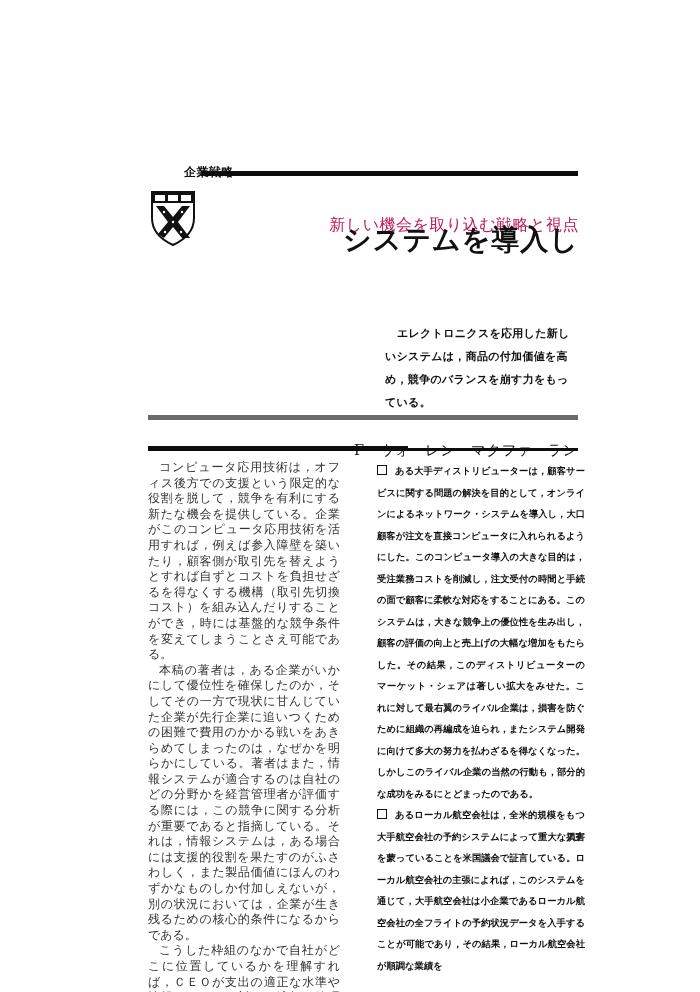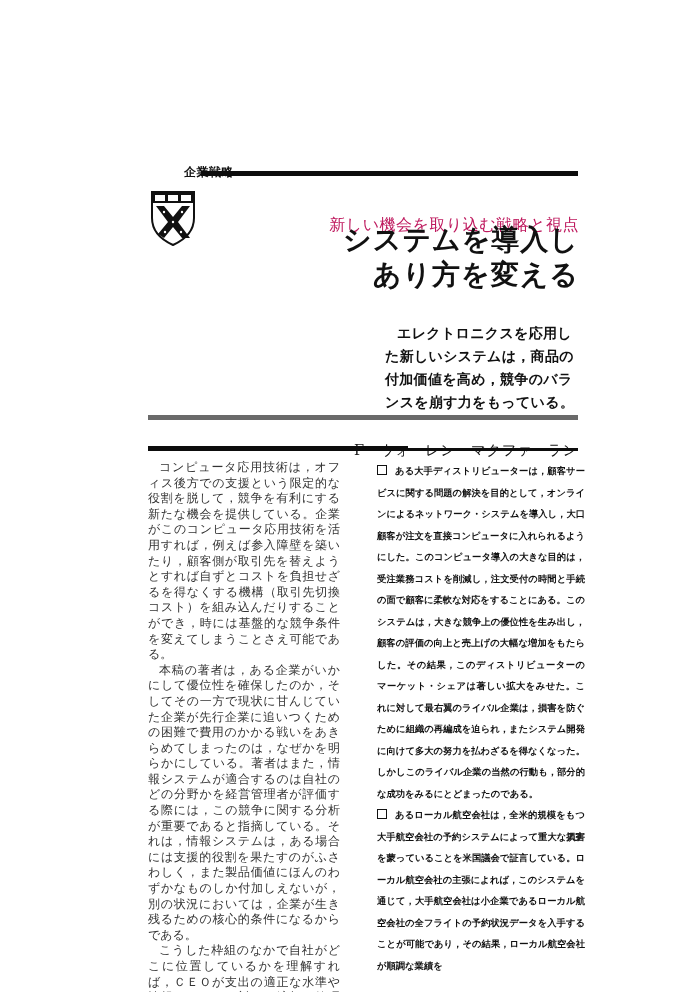--- a/index.html
+++ b/index.html
@@ -21,21 +21,21 @@
     position: absolute; right: 121px; top: 199px; font-size: 16px; color: #be185d;
     letter-spacing: 0.5px; white-space: nowrap; margin-top: 16px;
   }
   .title {
     position: absolute; right: 121px; top: 222px; text-align: right;
     font-size: 28px; font-weight: bold; line-height: 35px; letter-spacing: 1px;
   }
   .title div { white-space: nowrap; }
   .lead {
     position: absolute; left: 385px; top: 322px; width: 195px;
-    font-family: "DejaVu Sans", sans-serif; font-weight: bold; font-size: 14px;
+    font-family: "DejaVu Sans", sans-serif; font-weight: bold; font-size: 11px;
     line-height: 23px; text-indent: 12px; letter-spacing: 0.3px;
   }
   .gray-rule {
     position: absolute; left: 148px; top: 415px; width: 430px; height: 5px;
     background: #6a6a6a;
   }
   .author {
     position: absolute; right: 122px; top: 426px; font-size: 14.5px; white-space: nowrap;
     letter-spacing: 0.5px;
     margin-top: 15px;
@@ -75,21 +75,20 @@
   <circle cx="14" cy="22" r="1.2" fill="#fff"></circle>
     <circle cx="32" cy="22" r="1.2" fill="#fff"></circle>
   <circle cx="23" cy="32" r="1.2" fill="#fff"></circle>
     <circle cx="15" cy="42" r="1.2" fill="#fff"></circle>
   <circle cx="31" cy="42" r="1.2" fill="#fff"></circle>
 </svg>
 
 <div class="subtitle">新しい機会を取り込む戦略と視点</div>
 <div class="title">
   <div>システムを導入し</div>
-  <div>あり方を変える</div>
 </div>
 
 <div class="lead">エレクトロニクスを応用した新しいシステムは，商品の付加価値を高め，競争のバランスを崩す力をもっている。</div>
 
 <div class="gray-rule"></div>
 <div class="author">F・ウォーレン・マクファーラン</div>
 <div class="author-rule-thick"></div>
 <div class="author-rule-thin"></div>
 
 <div class="col-left">

